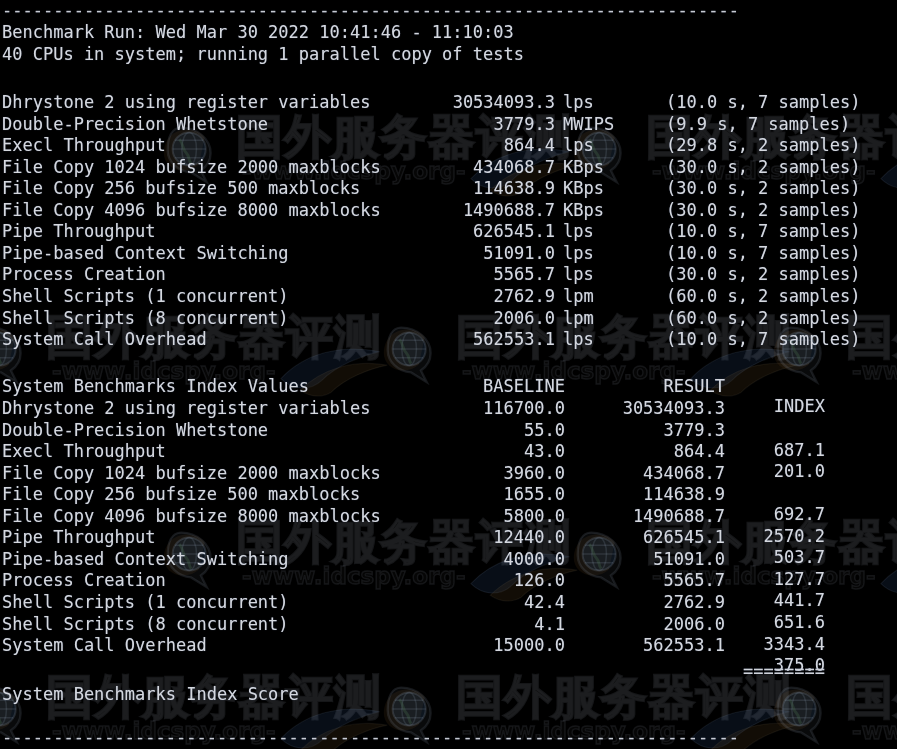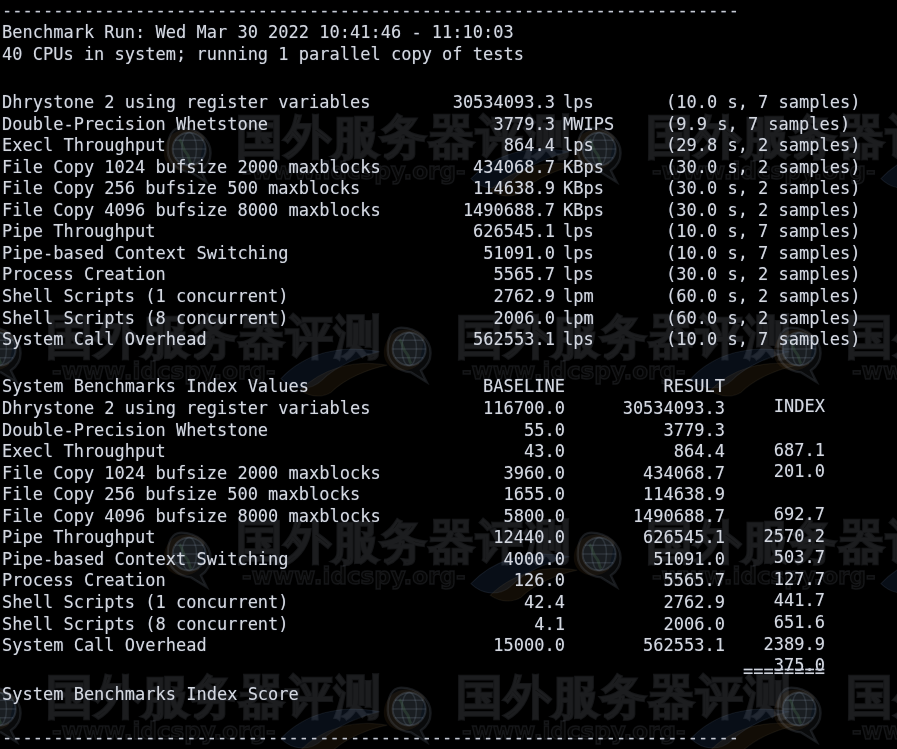--- a/index.html
+++ b/index.html
@@ -450,21 +450,21 @@
         <div class="row" style="top: 591.95px;">
           <div class="c-name">Shell Scripts (1 concurrent)</div>
           <div class="c-val ix-base" style="left: 405px;">42.4</div>
           <div class="c-val ix-res" style="left: 525px;">2762.9</div>
           <div class="c-val ix-idx" style="left: 695px;">651.6</div>
         </div>
         <div class="row" style="top: 613.5px;">
           <div class="c-name">Shell Scripts (8 concurrent)</div>
           <div class="c-val ix-base" style="left: 405px;">4.1</div>
           <div class="c-val ix-res" style="left: 525px;">2006.0</div>
-          <div class="c-val ix-idx" style="left: 695px;">2389.9</div>
+          <div class="c-val ix-idx" style="left: 695px;">3343.4</div>
         </div>
         <div class="row" style="top: 635.05px;">
           <div class="c-name">System Call Overhead</div>
           <div class="c-val ix-base" style="left: 405px;">15000.0</div>
           <div class="c-val ix-res" style="left: 525px;">562553.1</div>
           <div class="c-val ix-idx" style="left: 695px;">375.0</div>
         </div>
       </div>
 
     <div class="eq-rule" style="top:661px;left:695px;width:130px;">========</div>

